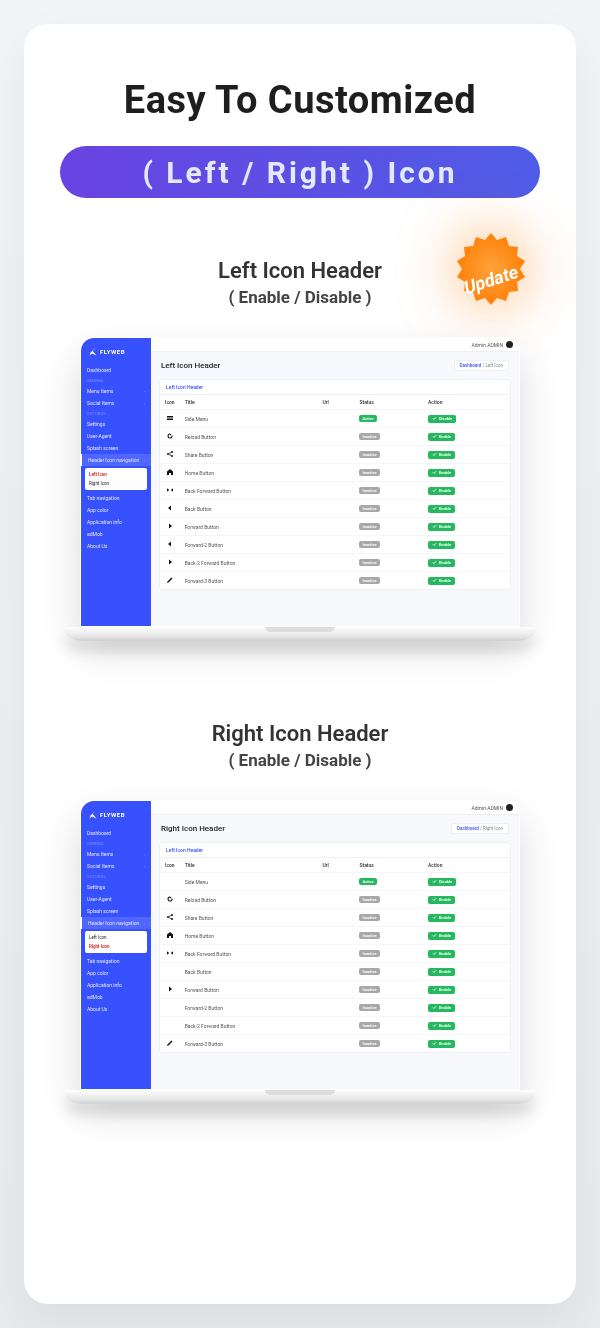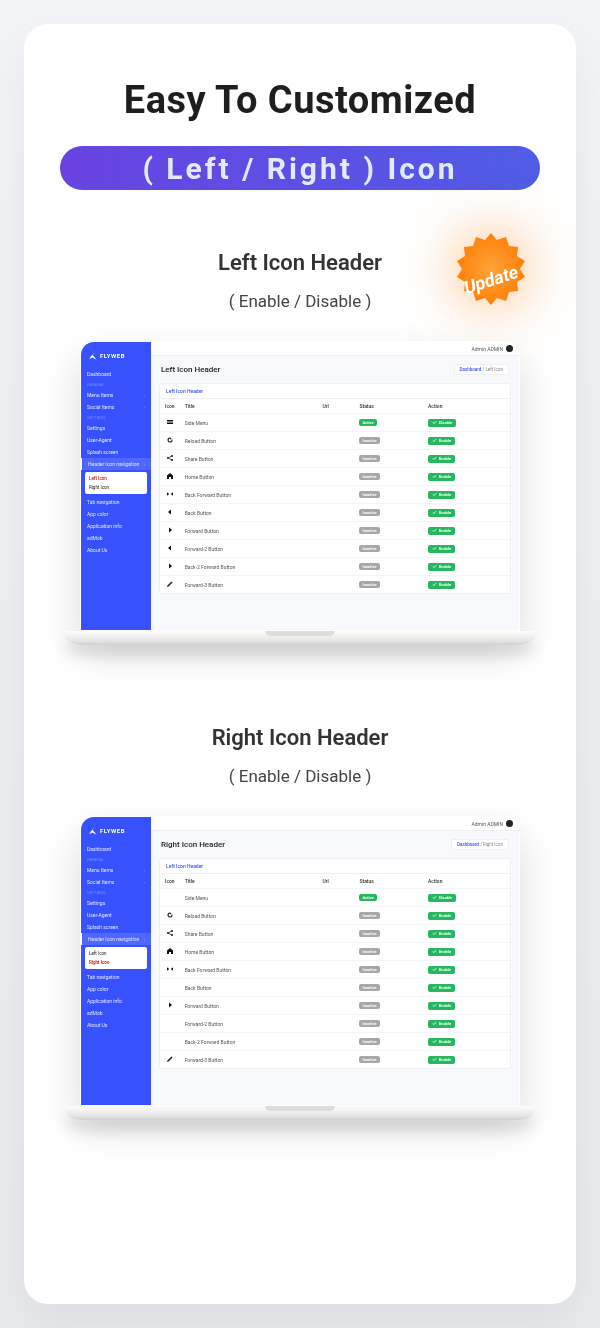--- a/index.html
+++ b/index.html
@@ -26,36 +26,36 @@
     font-weight: 700;
     color: #1e1e1e;
     letter-spacing: .5px;
     margin-bottom: 24px;
   }
   .pill {
     width: 480px;
     margin: 0 auto;
     background: linear-gradient(90deg, #6943e2 0%, #4f5ce6 100%);
     border-radius: 28px;
-    height: 44px;
+    height: 52px;
     display: flex;
     align-items: center;
     justify-content: center;
     font-size: 30px;
     font-weight: 700;
     color: #e3e9ff;
     letter-spacing: 3px;
   }
   .section-label {
     text-align: center;
     color: #333;
     margin-top: 60px;
   }
   .section-label .a { font-size: 22px; font-weight: 600; }
-  .section-label .b { font-size: 17px; font-weight: 400; color: #444; margin-top: 16px; }
+  .section-label .b { font-size: 17px; font-weight: 700; color: #444; margin-top: 4px; }
 
   
   .badge {
     position: absolute;
     right: 30px;
     top: 200px;
     width: 110px; height: 110px;
     display: flex; align-items: center; justify-content: center;
   }
   .badge svg { filter: drop-shadow(0 0 30px rgba(255,120,0,.6)); }

